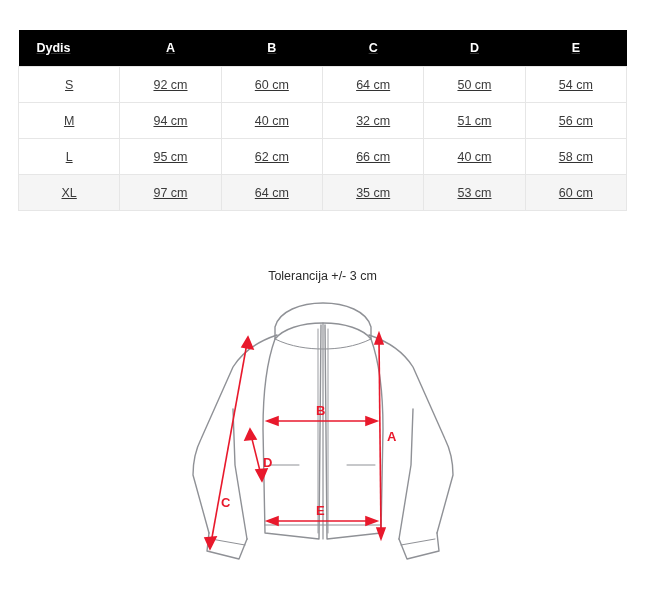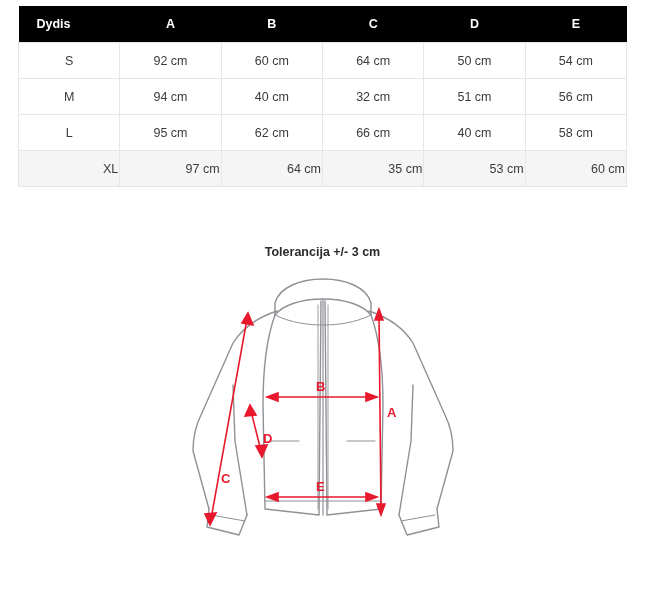--- a/index.html
+++ b/index.html
@@ -10,21 +10,22 @@
   body {
     width: 645px;
     height: 603px;
     font-family: "Liberation Sans", sans-serif;
     color: #333333;
     position: relative;
     overflow: hidden;
   }
 
   .size-table-wrap {
-    padding: 6px 18px 0 18px;
+    padding: 30px 18px 0 18px;
+    text-decoration: underline;
   }
 
   table.size-table {
     width: 609px;
     border-collapse: collapse;
     table-layout: fixed;
     font-size: 12.5px;
   }
 
   table.size-table thead th {
@@ -49,27 +50,26 @@
     border: 1px solid #e6e6e6;
     text-align: center;
     color: #3c3c3c;
     font-size: 12.5px;
   }
   table.size-table tbody td.first-col {
     border-left: 1px solid #e6e6e6;
   }
   table.size-table tbody tr.highlight td {
     background: #f5f5f5;
-    text-align: right;
   }
 
   .tolerance {
     text-align: center;
     font-size: 12.5px;
-    font-weight: bold;
+    font-weight: normal;
     color: #2b2b2b;
     margin-top: 58px;
   }
 
   .diagram-wrap {
     position: relative;
     width: 645px;
     height: 300px;
     margin-top: 6px;
   }

